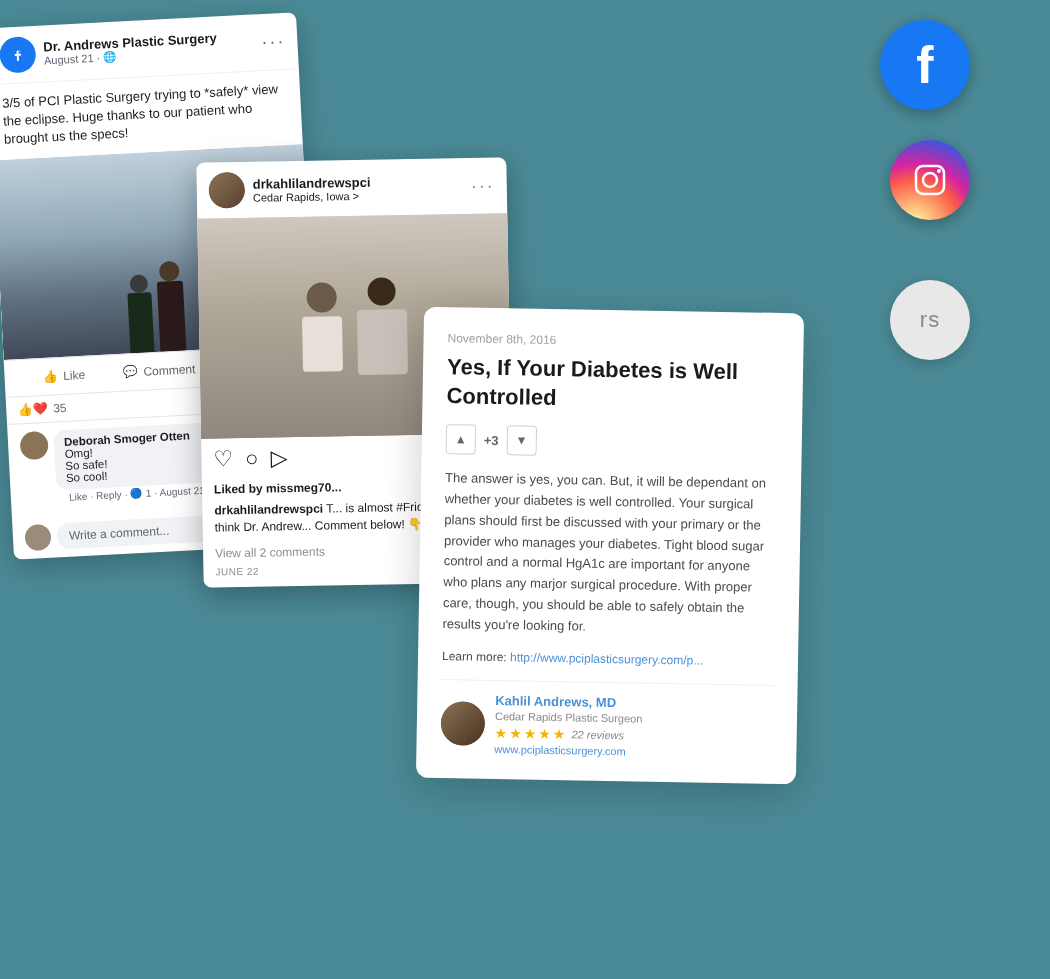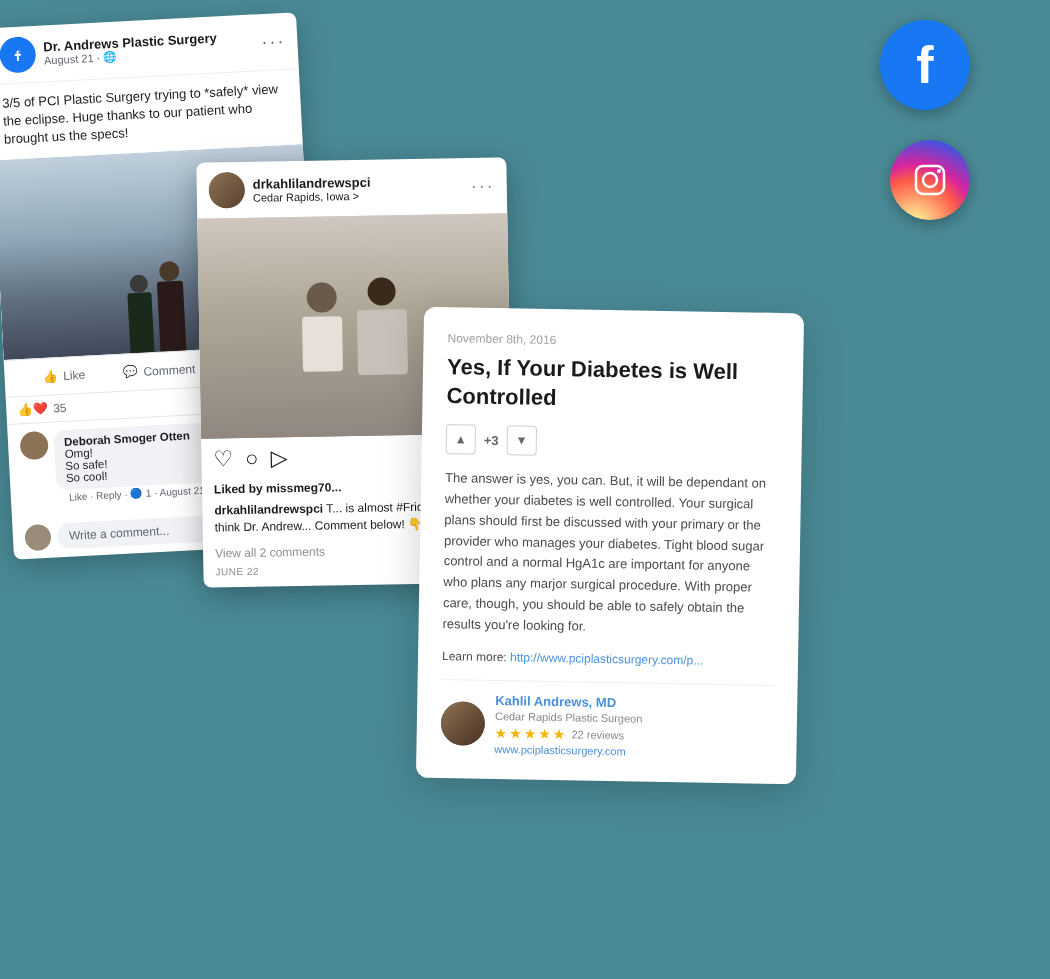--- a/index.html
+++ b/index.html
@@ -490,20 +490,21 @@
     }
 
     .review-stars .half-star {
       color: #f4b400;
     }
 
     .review-count {
       font-size: 11px;
       color: #888;
       margin-left: 4px;
+      font-style: italic;
     }
 
     .review-website {
       font-size: 11px;
       color: #4a90d9;
       margin-top: 2px;
     }
   </style>
 </head>
 <body>
@@ -511,20 +512,23 @@
 <div class="social-icons">
   <div class="fb-icon">
     <span>f</span>
   </div>
   <div class="ig-icon">
     <svg width="42" height="42" viewBox="0 0 42 42" fill="none">
       <rect x="7" y="7" width="28" height="28" rx="7" stroke="white" stroke-width="2.5" fill="none"></rect>
       <circle cx="21" cy="21" r="7" stroke="white" stroke-width="2.5" fill="none"></circle>
       <circle cx="30" cy="12" r="2" fill="white"></circle>
     </svg>
+  </div>
+  <div class="rs-icon">
+    <span>rs</span>
   </div>
 </div>
 
 <div class="fb-card">
   <div class="fb-card-header">
     <div class="fb-avatar">
       <svg width="22" height="22" viewBox="0 0 22 22" fill="none">
         <circle cx="11" cy="11" r="10" fill="#1877f2"></circle>
         <path d="M13 7h-2c-.6 0-1 .4-1 1v2H8v2h2v5h2v-5h2l.5-2H12V8c0-.3.2-.5.5-.5H14V7z" fill="white"></path>
       </svg>

